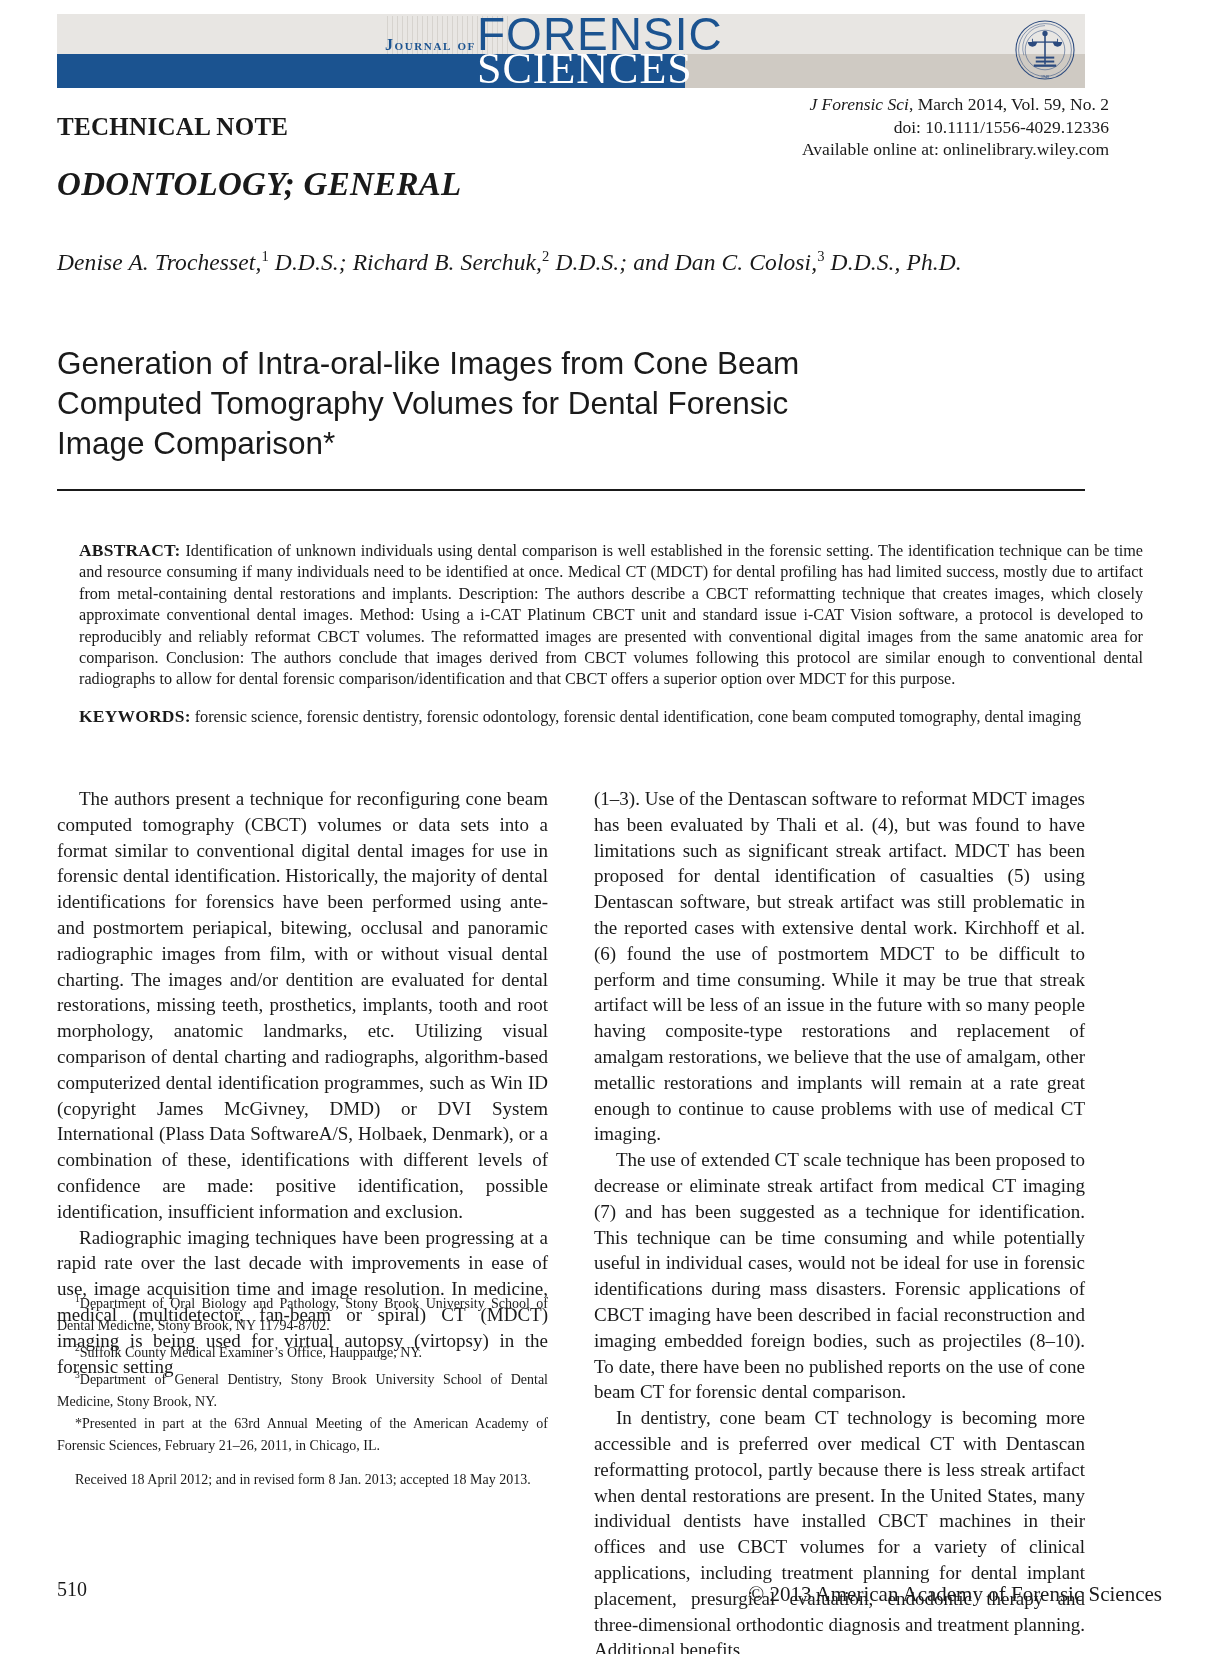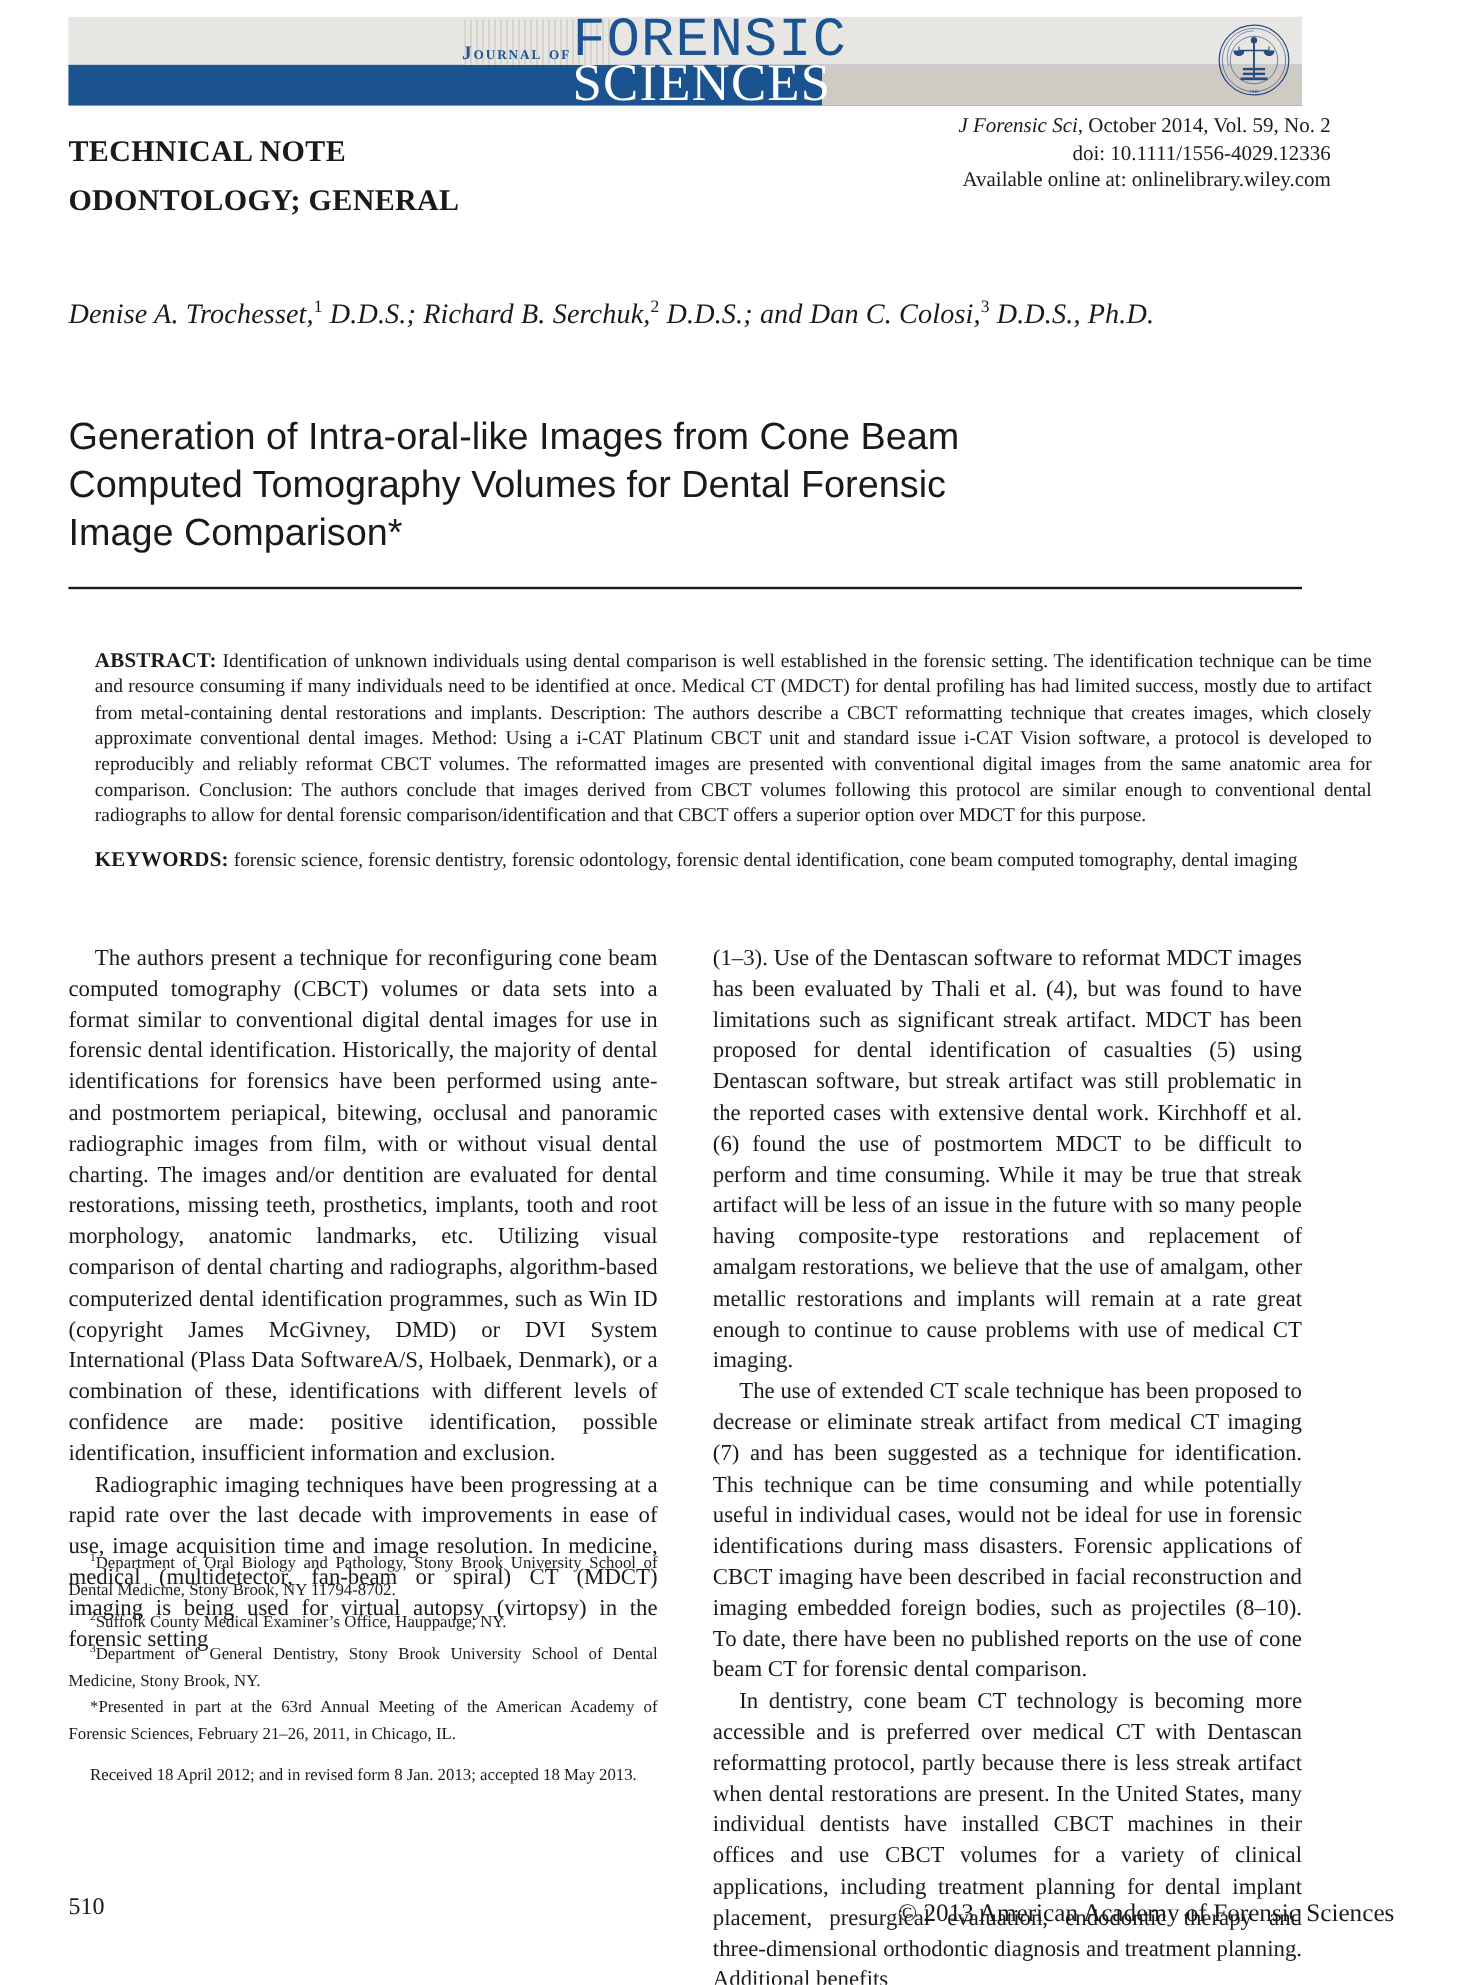--- a/index.html
+++ b/index.html
@@ -72,21 +72,21 @@
     letter-spacing: 1.6px;
     color: #1b5390;
     font-variant: small-caps;
     font-weight: 600;
     white-space: nowrap;
   }
   .mast-forensic {
     position: absolute;
     left: 420px;
     top: -3px;
-    font-family: Liberation Mono, monospace;
+    font-family: Liberation Sans, sans-serif;
     font-size: 46px;
     font-weight: 400;
     letter-spacing: 1px;
     color: #1b5390;
     line-height: 46px;
     white-space: nowrap;
   }
   .mast-sciences {
     position: absolute;
     left: 420px;
@@ -124,24 +124,25 @@
     position: absolute;
     left: 57px;
     top: 113px;
     font-size: 25px;
     font-weight: bold;
     letter-spacing: 0.3px;
   }
   .odontology {
     position: absolute;
     left: 57px;
-    top: 154px;
-    font-size: 25px;
+    top: 166px;
+    font-size: 33px;
     font-weight: bold;
     letter-spacing: 0.3px;
+    font-style: italic;
   }
 
   
   .authors {
     position: absolute;
     left: 57px;
     top: 248px;
     width: 1060px;
     font-size: 23.5px;
     font-style: italic;
@@ -278,21 +279,21 @@
       <circle cx="50" cy="25" r="4" fill="#2b4a7e"></circle>
       <rect x="36" y="60" width="28" height="3" fill="#2b4a7e"></rect>
       <rect x="36" y="66" width="28" height="3" fill="#2b4a7e"></rect>
       <rect x="33" y="72" width="34" height="3.5" fill="#2b4a7e"></rect>
       <text x="50" y="92" font-size="6" fill="#2b4a7e" text-anchor="middle" font-family="Liberation Serif, serif">1948</text>
       <path d="M18 58 A34 34 0 0 1 50 13" fill="none" stroke="#2b4a7e" stroke-width="0.7"></path>
     </svg>
   </div>
 
   <div class="citation">
-    <div><span class="jrn">J Forensic Sci</span><span>, October 2014, Vol. 59, No. 2</span></div>
+    <div><span class="jrn">J Forensic Sci</span><span>, March 2014, Vol. 59, No. 2</span></div>
     <div>doi: 10.1111/1556-4029.12336</div>
     <div>Available online at: onlinelibrary.wiley.com</div>
   </div>
 
   <div class="tech-note">TECHNICAL NOTE</div>
   <div class="odontology">ODONTOLOGY; GENERAL</div>
 
   <div class="authors">
     <span>Denise A. Trochesset,</span><sup>1</sup><span> D.D.S.; </span><span>Richard B. Serchuk,</span><sup>2</sup><span> D.D.S.; and </span><span>Dan C. Colosi,</span><sup>3</sup><span> D.D.S., Ph.D.</span>
   </div>

